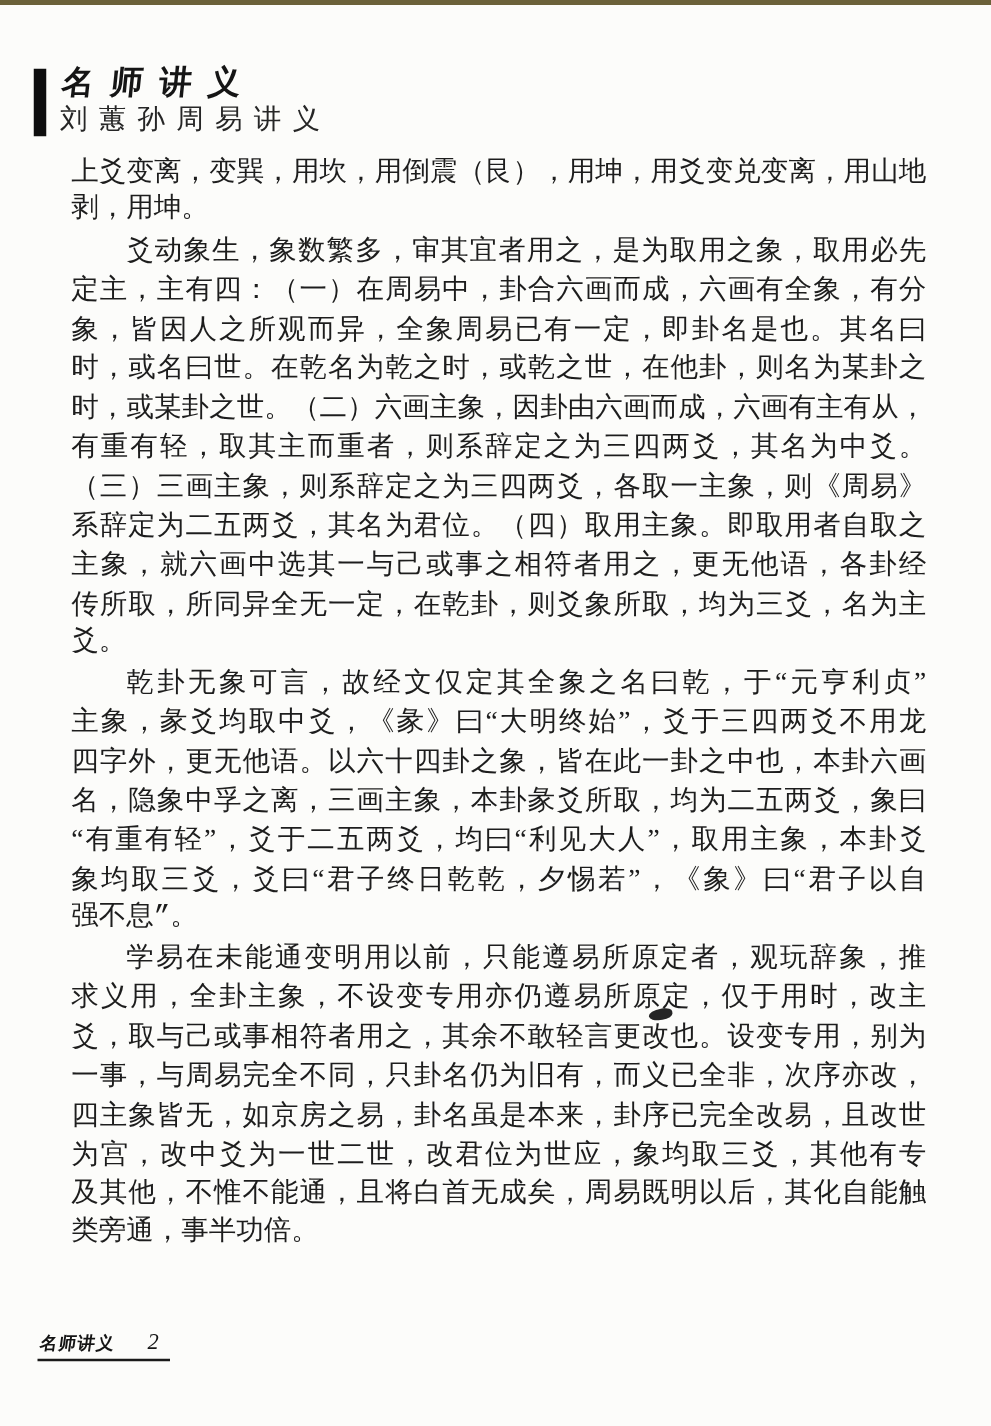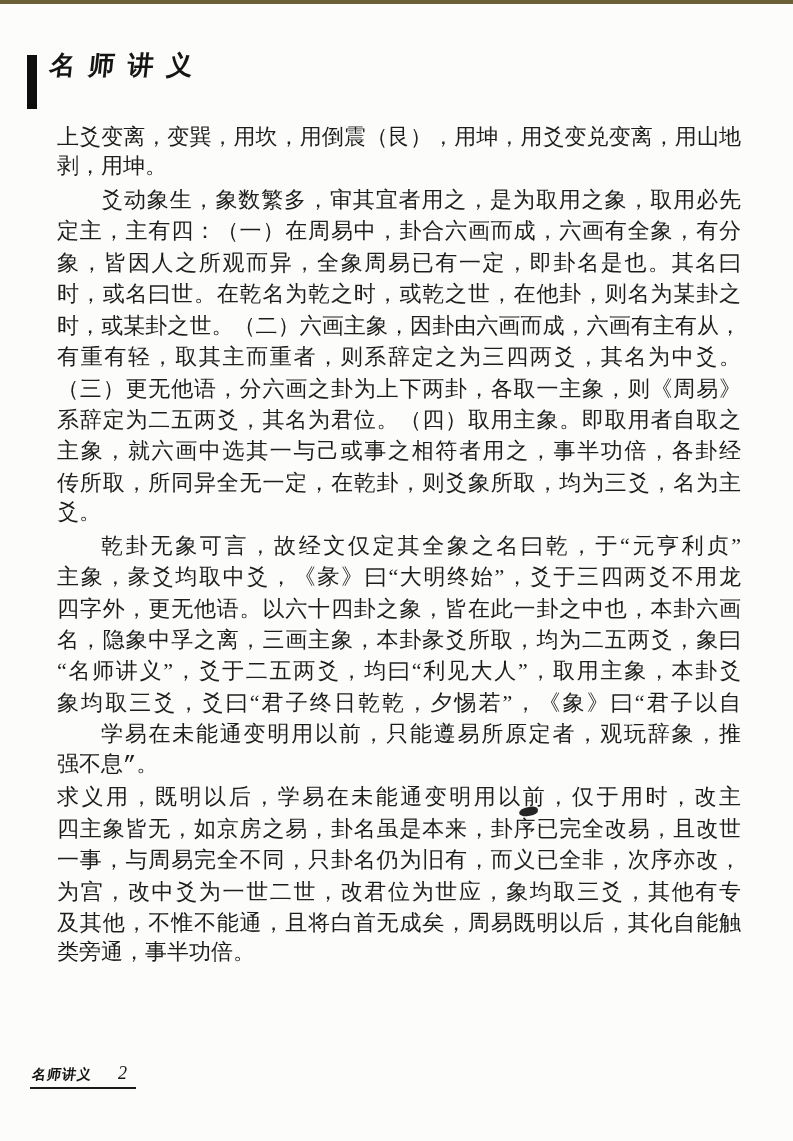--- a/index.html
+++ b/index.html
@@ -104,48 +104,50 @@
 <body>
 
 <div class="page">
 
   <div class="scan-top-edge"></div>
 
   <div class="header">
     <div class="header-bar"></div>
     <div class="header-titles">
       <div class="series-title">名师讲义</div>
+      <div class="book-title">刘蕙孙周易讲义</div>
     </div>
   </div>
 
   <div class="body-text">
     <div class="line">上爻变离，变巽，用坎，用倒震（艮），用坤，用爻变兑变离，用山地</div>
     <div class="line end">剥，用坤。</div>
     <div class="line indent">爻动象生，象数繁多，审其宜者用之，是为取用之象，取用必先</div>
     <div class="line">定主，主有四：（一）在周易中，卦合六画而成，六画有全象，有分</div>
     <div class="line">象，皆因人之所观而异，全象周易已有一定，即卦名是也。其名曰</div>
     <div class="line">时，或名曰世。在乾名为乾之时，或乾之世，在他卦，则名为某卦之</div>
     <div class="line">时，或某卦之世。（二）六画主象，因卦由六画而成，六画有主有从，</div>
     <div class="line">有重有轻，取其主而重者，则系辞定之为三四两爻，其名为中爻。</div>
-    <div class="line">（三）更无他语，分六画之卦为上下两卦，各取一主象，则《周易》</div>
+    <div class="line">（三）三画主象，则系辞定之为三四两爻，各取一主象，则《周易》</div>
     <div class="line">系辞定为二五两爻，其名为君位。（四）取用主象。即取用者自取之</div>
-    <div class="line">主象，就六画中选其一与己或事之相符者用之，事半功倍，各卦经</div>
+    <div class="line">主象，就六画中选其一与己或事之相符者用之，更无他语，各卦经</div>
     <div class="line">传所取，所同异全无一定，在乾卦，则爻象所取，均为三爻，名为主</div>
     <div class="line end">爻。</div>
     <div class="line indent">乾卦无象可言，故经文仅定其全象之名曰乾，于“元亨利贞”</div>
     <div class="line">主象，彖爻均取中爻，《彖》曰“大明终始”，爻于三四两爻不用龙</div>
     <div class="line">四字外，更无他语。以六十四卦之象，皆在此一卦之中也，本卦六画</div>
     <div class="line">名，隐象中孚之离，三画主象，本卦彖爻所取，均为二五两爻，象曰</div>
-    <div class="line">“名师讲义”，爻于二五两爻，均曰“利见大人”，取用主象，本卦爻</div>
+    <div class="line">“有重有轻”，爻于二五两爻，均曰“利见大人”，取用主象，本卦爻</div>
     <div class="line">象均取三爻，爻曰“君子终日乾乾，夕惕若”，《象》曰“君子以自</div>
+    <div class="line end">强不息”。</div>
     <div class="line indent">学易在未能通变明用以前，只能遵易所原定者，观玩辞象，推</div>
-    <div class="line end">强不息”。</div>
-    <div class="line">求义用，既明以后，学易在未能通变明用以前，仅于用时，改主</div>
+    <div class="line">求义用，全卦主象，不设变专用亦仍遵易所原定，仅于用时，改主</div>
+    <div class="line">爻，取与己或事相符者用之，其余不敢轻言更改也。设变专用，别为</div>
+    <div class="line">一事，与周易完全不同，只卦名仍为旧有，而义已全非，次序亦改，</div>
     <div class="line">四主象皆无，如京房之易，卦名虽是本来，卦序已完全改易，且改世</div>
-    <div class="line">一事，与周易完全不同，只卦名仍为旧有，而义已全非，次序亦改，</div>
     <div class="line">为宫，改中爻为一世二世，改君位为世应，象均取三爻，其他有专</div>
     <div class="line">及其他，不惟不能通，且将白首无成矣，周易既明以后，其化自能触</div>
     <div class="line end">类旁通，事半功倍。</div>
   </div>
 
   <div class="ink-smudge"></div>
 
   <div class="footer">
     <span class="footer-series">名师讲义</span>
     <span class="footer-page">2</span>

